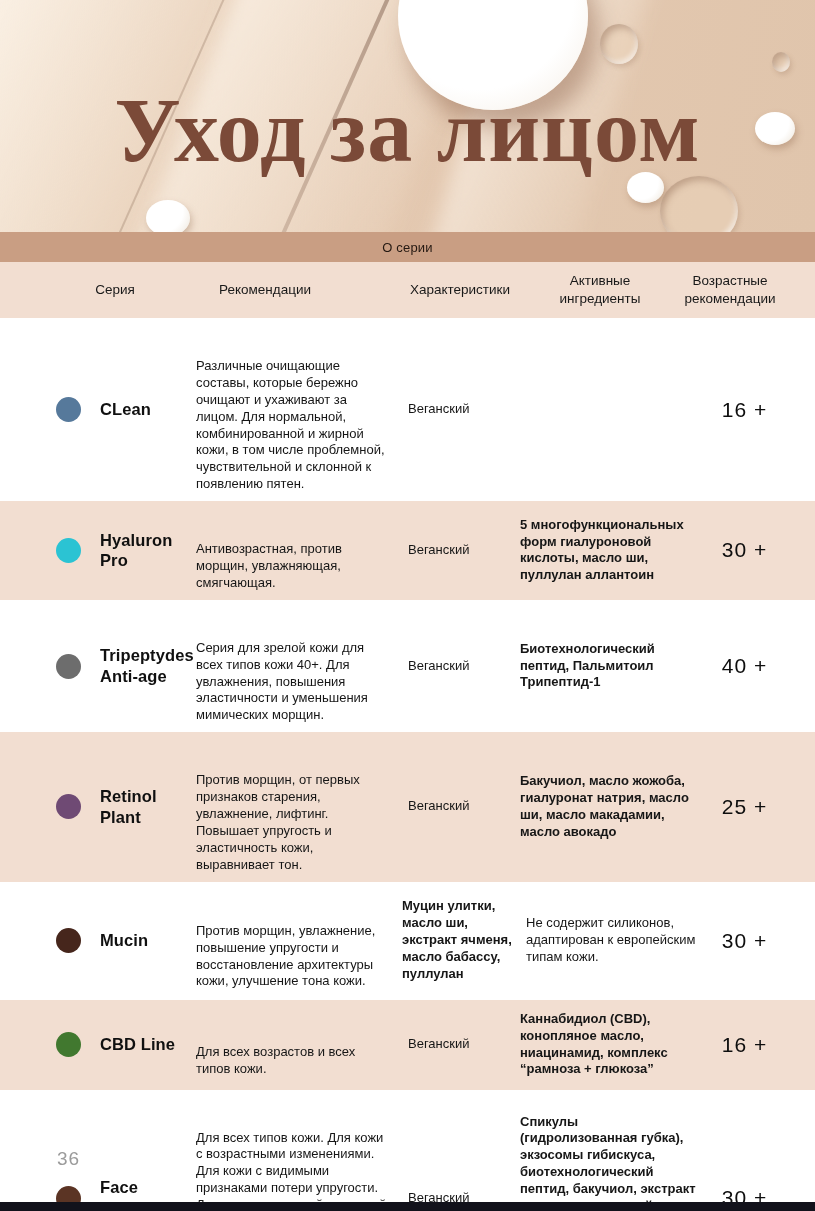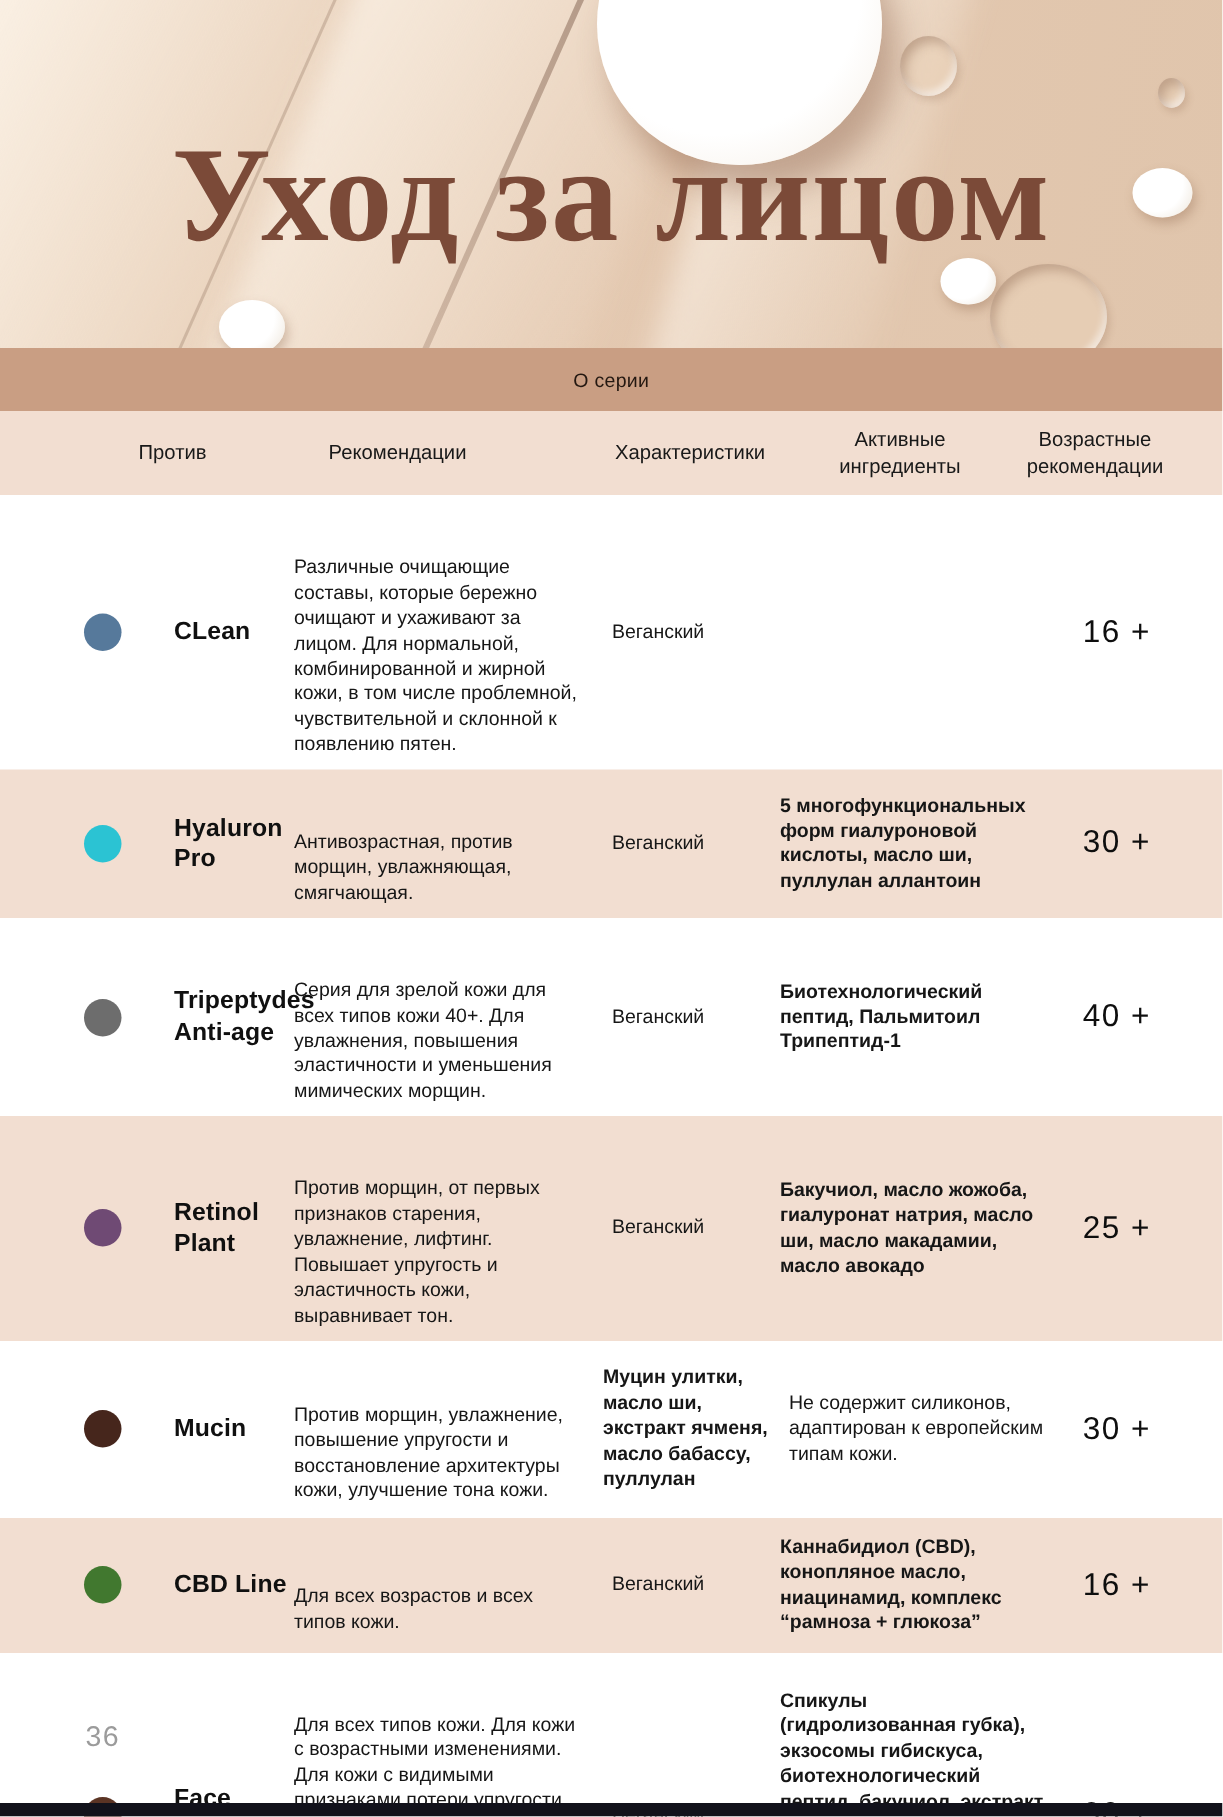--- a/index.html
+++ b/index.html
@@ -59,21 +59,21 @@
   .hero h1{
     position:absolute;left:0;right:0;top:86px;margin:0;
     text-align:center;
     font-family:"Liberation Serif", serif;
     font-weight:700;font-size:90px;line-height:1;
     color:#7b4a38;letter-spacing:1px;
   }
 
   
   .section-bar{
-    height:42px;background:#c99e83;
+    height:30px;background:#c99e83;
     display:flex;align-items:center;justify-content:center;
     font-size:13px;color:#241811;letter-spacing:.2px;
   }
 
   
   .thead{
     height:56px;background:#f2ded1;
     display:flex;align-items:center;
     padding-left:40px;box-sizing:border-box;
     font-size:13.5px;color:#191919;
@@ -96,21 +96,21 @@
   .rows .row:nth-of-type(1){min-height:160px;}
   .rows .row:nth-of-type(2){min-height:87px;}
   .rows .row:nth-of-type(3){min-height:115px;}
   .rows .row:nth-of-type(4){min-height:110px;}
   .rows .row:nth-of-type(5){min-height:118px;}
   .rows .row:nth-of-type(6){min-height:90px;}
   .rows .row:nth-of-type(7){min-height:182px;}
   .dot{width:25px;height:25px;border-radius:50%;}
   .sname{
     font-weight:700;font-size:16.5px;color:#101010;line-height:1.25;
-    padding-left:8px;letter-spacing:.1px;margin-left:16px;
+    padding-left:8px;letter-spacing:.1px;
   }
   .cell{font-size:13px;color:#161616;line-height:1.3;}
   .rec{padding-right:10px;margin-top:32px;}
   .chr{padding-left:6px;padding-right:6px;}
   .act{font-weight:700;padding-right:6px;}
   .age{font-size:21px;color:#0e0e0e;text-align:center;letter-spacing:1px;}
 
   
   .page-number{
     position:absolute;left:57px;top:1148px;
@@ -139,21 +139,21 @@
     <div class="droplet droplet-small"></div>
     <div class="droplet droplet-tiny"></div>
     <h1>Уход за лицом</h1>
   </header>
 
   <div class="section-bar">
     <span>О серии</span>
   </div>
 
   <div class="thead">
-    <div class="hc hc1">Против</div>
+    <div class="hc hc1">Серия</div>
     <div class="hc hc2">Рекомендации</div>
     <div class="hc hc3">Характеристики</div>
     <div class="hc hc4">Активные ингредиенты</div>
     <div class="hc hc5">Возрастные рекомендации</div>
   </div>
 
   <div class="rows">
 
     <div class="row">
       <div class="dot" style="background-color: rgb(86, 121, 155);"></div>

